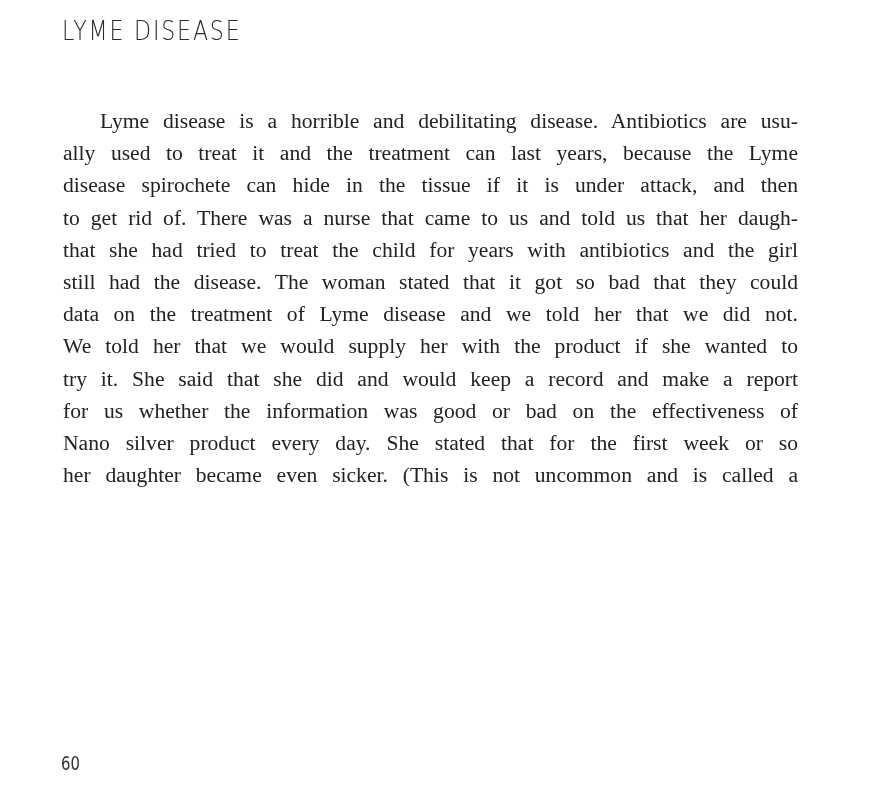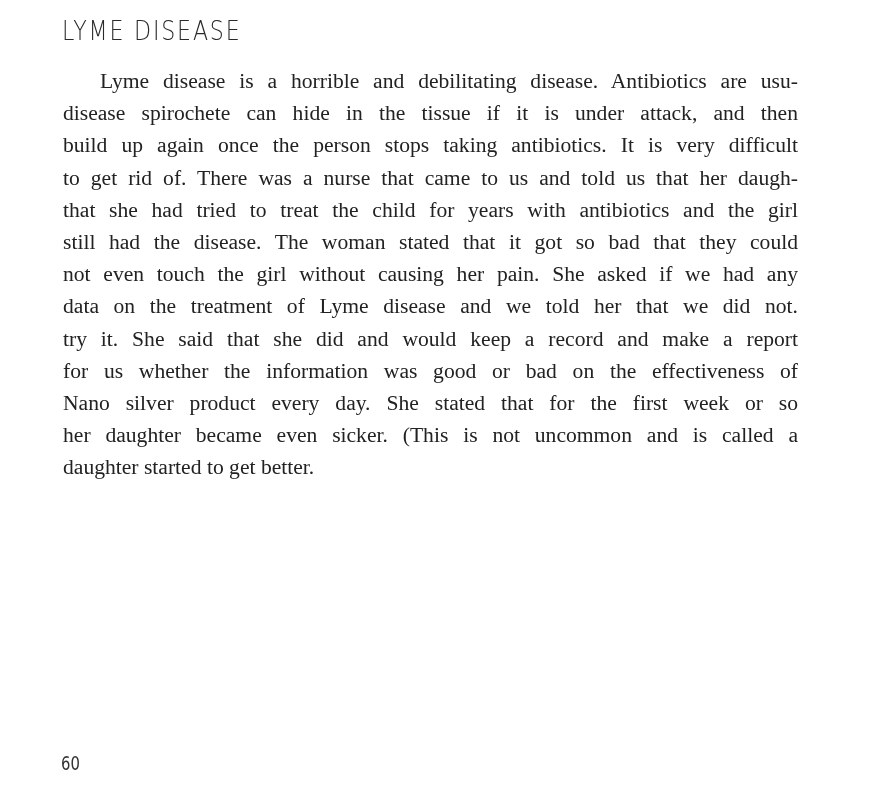--- a/index.html
+++ b/index.html
@@ -45,20 +45,21 @@
     .line {
       display: block;
       height: 32.2px;
       text-align: justify;
       text-align-last: justify;
       white-space: nowrap;
       overflow: visible;
     }
     .line.first {
       text-indent: 37px;
+      margin-top: 40px;
     }
     .line.last {
       text-align-last: left;
     }
     .page-number {
       position: absolute;
       left: 57px;
       top: 752px;
       font-family: "DejaVu Sans", sans-serif;
       font-size: 19px;
@@ -68,28 +69,27 @@
     }
   </style>
 </head>
 <body>
 
 <div class="page">
   <div class="chapter-title">LYME DISEASE</div>
 
   <div class="body-text">
     <span class="line first">Lyme disease is a horrible and debilitating disease. Antibiotics are usu-</span>
+    <span class="line">ally used to treat it and the treatment can last years, because the Lyme</span>
     <span class="line">disease spirochete can hide in the tissue if it is under attack, and then</span>
-    <span class="line">build up again once the person stops taking antibiotics. It is very difficult</span>
     <span class="line">to get rid of. There was a nurse that came to us and told us that her daugh-</span>
     <span class="line">that she had tried to treat the child for years with antibiotics and the girl</span>
     <span class="line">still had the disease. The woman stated that it got so bad that they could</span>
-    <span class="line">not even touch the girl without causing her pain. She asked if we had any</span>
     <span class="line">data on the treatment of Lyme disease and we told her that we did not.</span>
+    <span class="line">We told her that we would supply her with the product if she wanted to</span>
     <span class="line">try it. She said that she did and would keep a record and make a report</span>
     <span class="line">for us whether the information was good or bad on the effectiveness of</span>
     <span class="line">Nano silver product every day. She stated that for the first week or so</span>
     <span class="line">her daughter became even sicker. (This is not uncommon and is called a</span>
-    <span class="line last">daughter started to get better.</span>
   </div>
 
   <div class="page-number">60</div>
 </div>
 
 </body></html>

